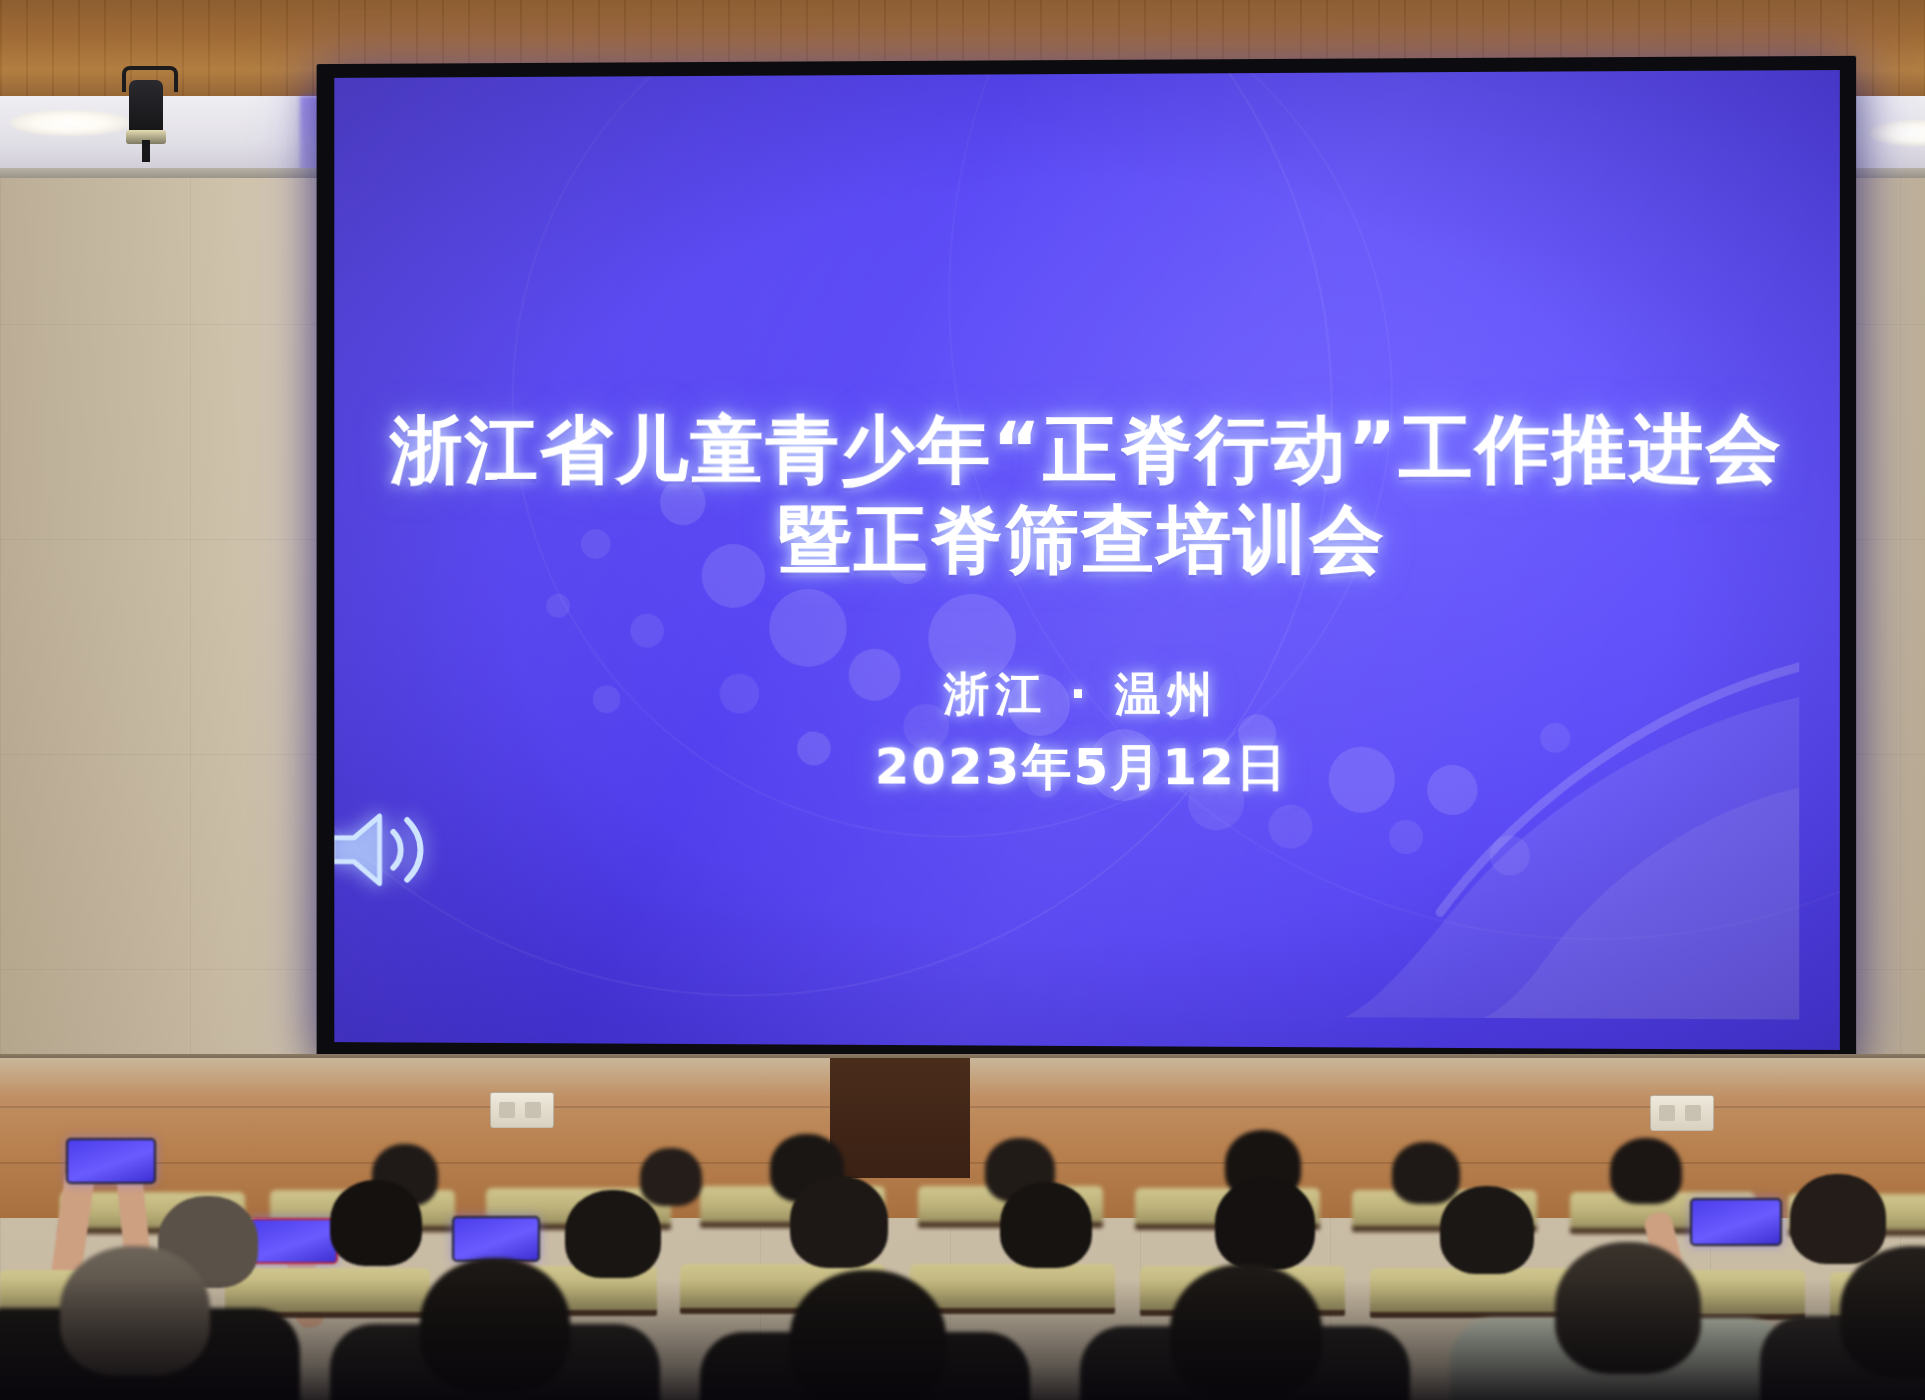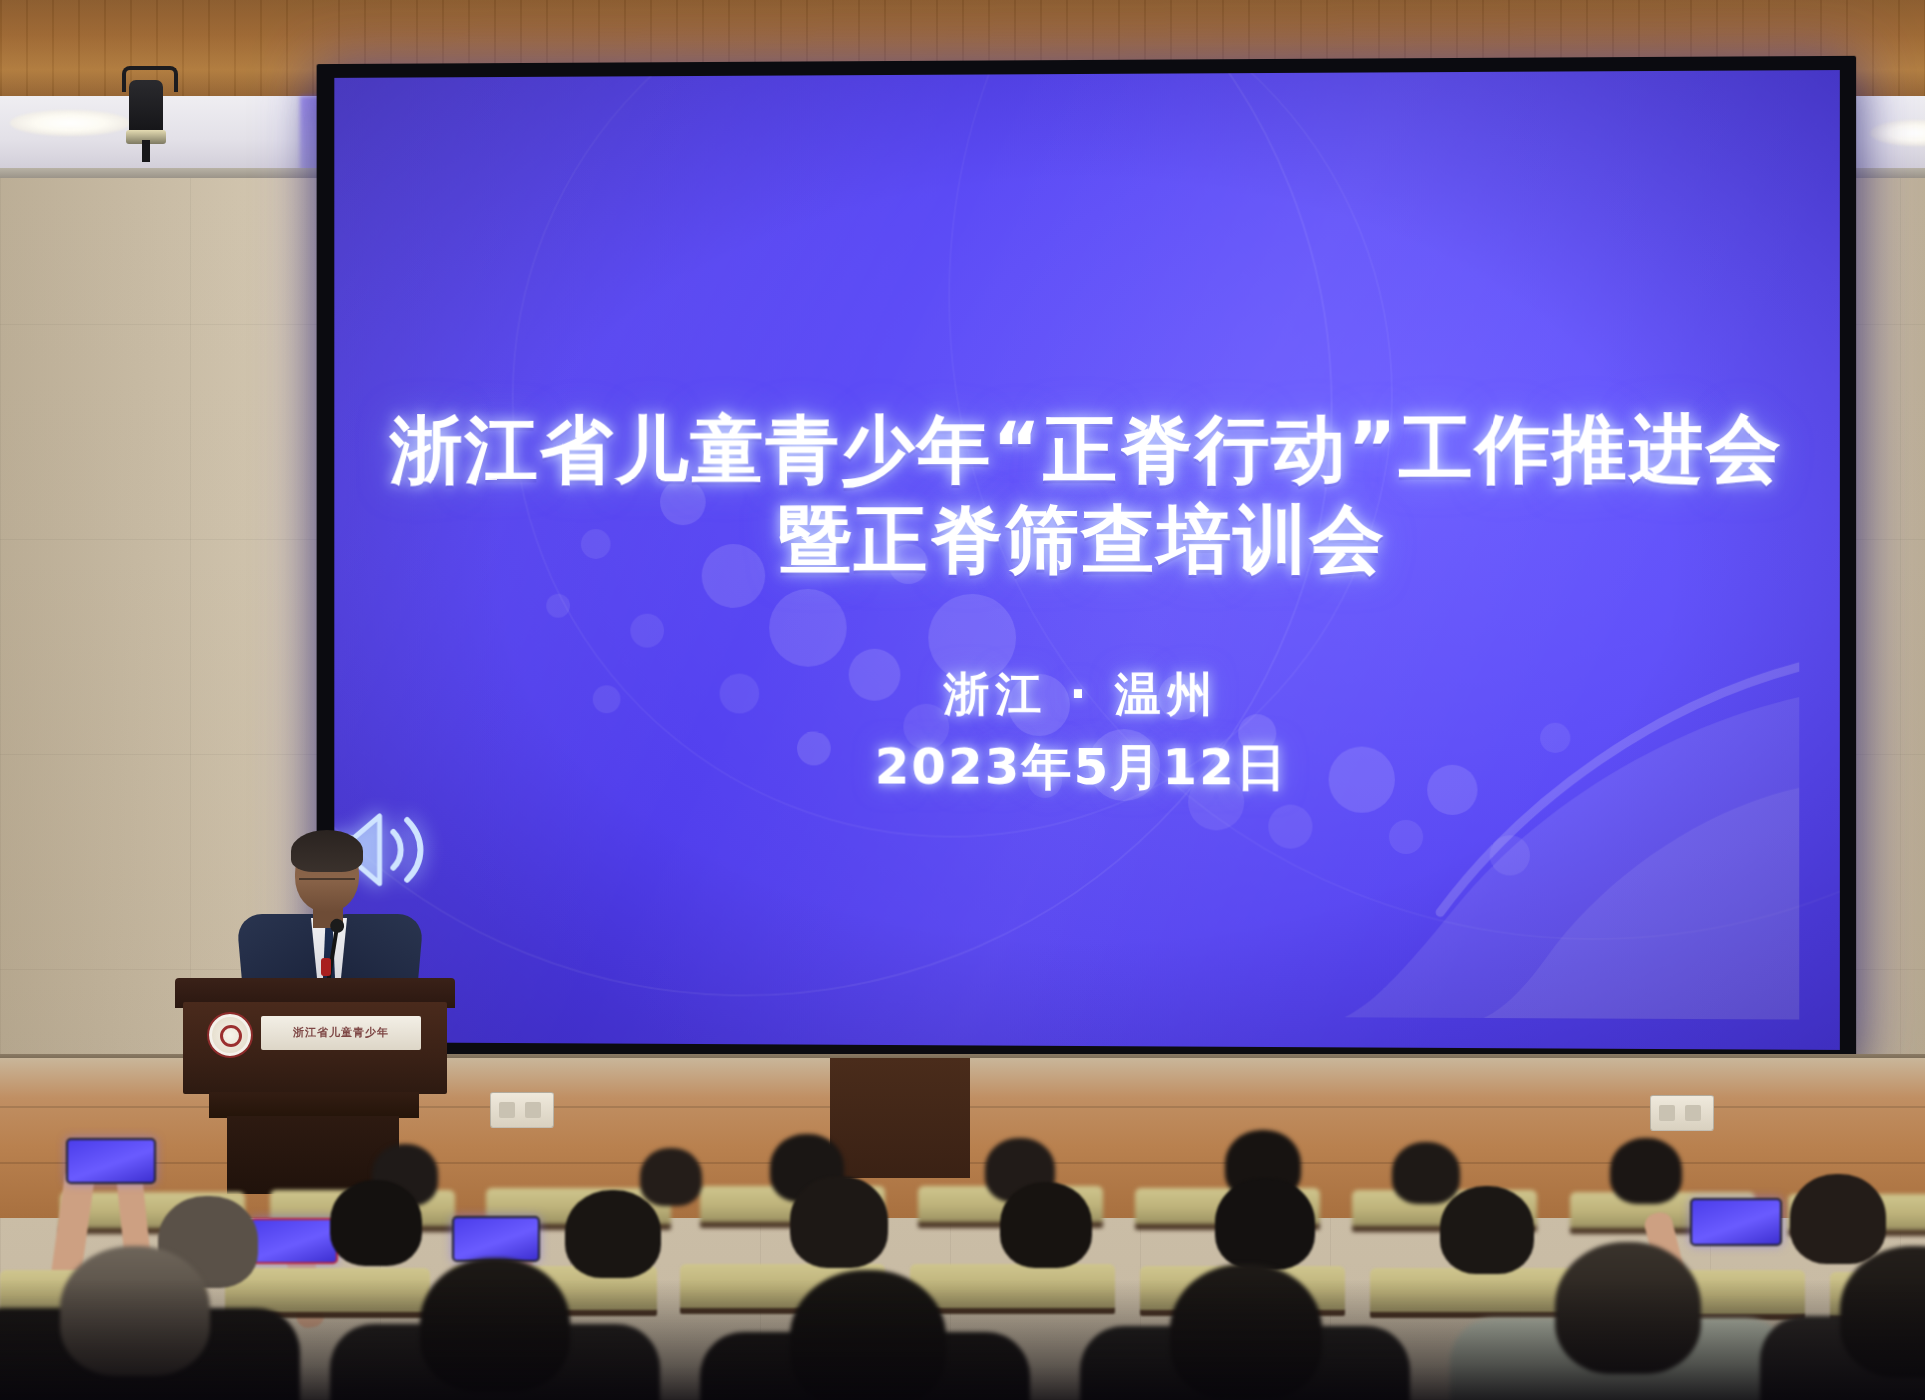--- a/index.html
+++ b/index.html
@@ -402,46 +402,20 @@
 
   <div class="socket" style="left:490px;top:1092px;">
     <i></i>
       <i></i>
   </div>
   <div class="socket" style="left:1650px;top:1095px;">
     <i></i>
       <i></i>
   </div>
 
-  <div class="podium-wrap">
-    <div class="speaker">
-      <div class="sp-jacket-l"></div>
-      <div class="sp-jacket-r"></div>
-      <div class="sp-shirt"></div>
-      <div class="sp-tie"></div>
-      <div class="sp-neck"></div>
-      <div class="sp-head"></div>
-      <div class="sp-hair"></div>
-      <div class="sp-glasses"></div>
-      <div class="sp-hand"></div>
-    </div>
-
-    <div class="mic"></div>
-    <div class="mic-red"></div>
-
-    <div class="podium-top"></div>
-    <div class="podium-face">
-      <div class="podium-emblem"></div>
-      <div class="podium-plate">
-        <div class="pt">浙江省儿童青少年</div>
-      </div>
-    </div>
-    <div class="podium-neck"></div>
-    <div class="podium-base"></div>
-  </div>
 
   <div class="audience">
 
     <div class="aud-blur">
       <div class="seat" style="left:60px; top:72px; width:185px;height:36px;"></div>
       <div class="seat" style="left:270px;top:70px; width:185px;height:36px;"></div>
       <div class="seat" style="left:486px;top:68px; width:185px;height:36px;"></div>
       <div class="seat" style="left:700px;top:66px; width:185px;height:36px;"></div>
       <div class="seat" style="left:918px;top:66px; width:185px;height:36px;"></div>
       <div class="seat" style="left:1135px;top:68px;width:185px;height:36px;"></div>

